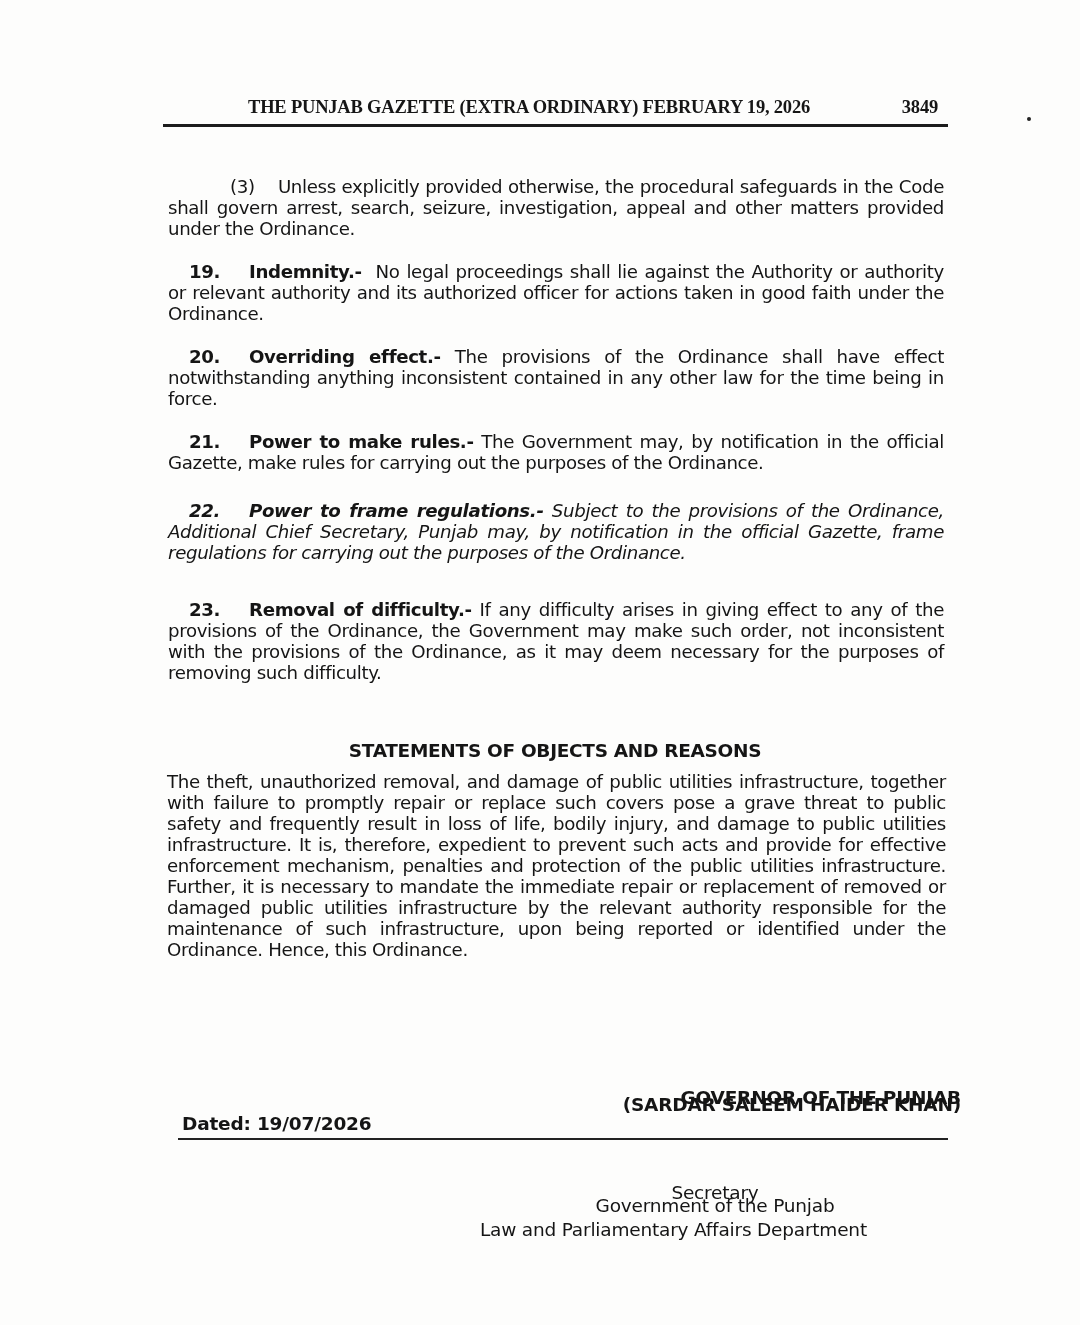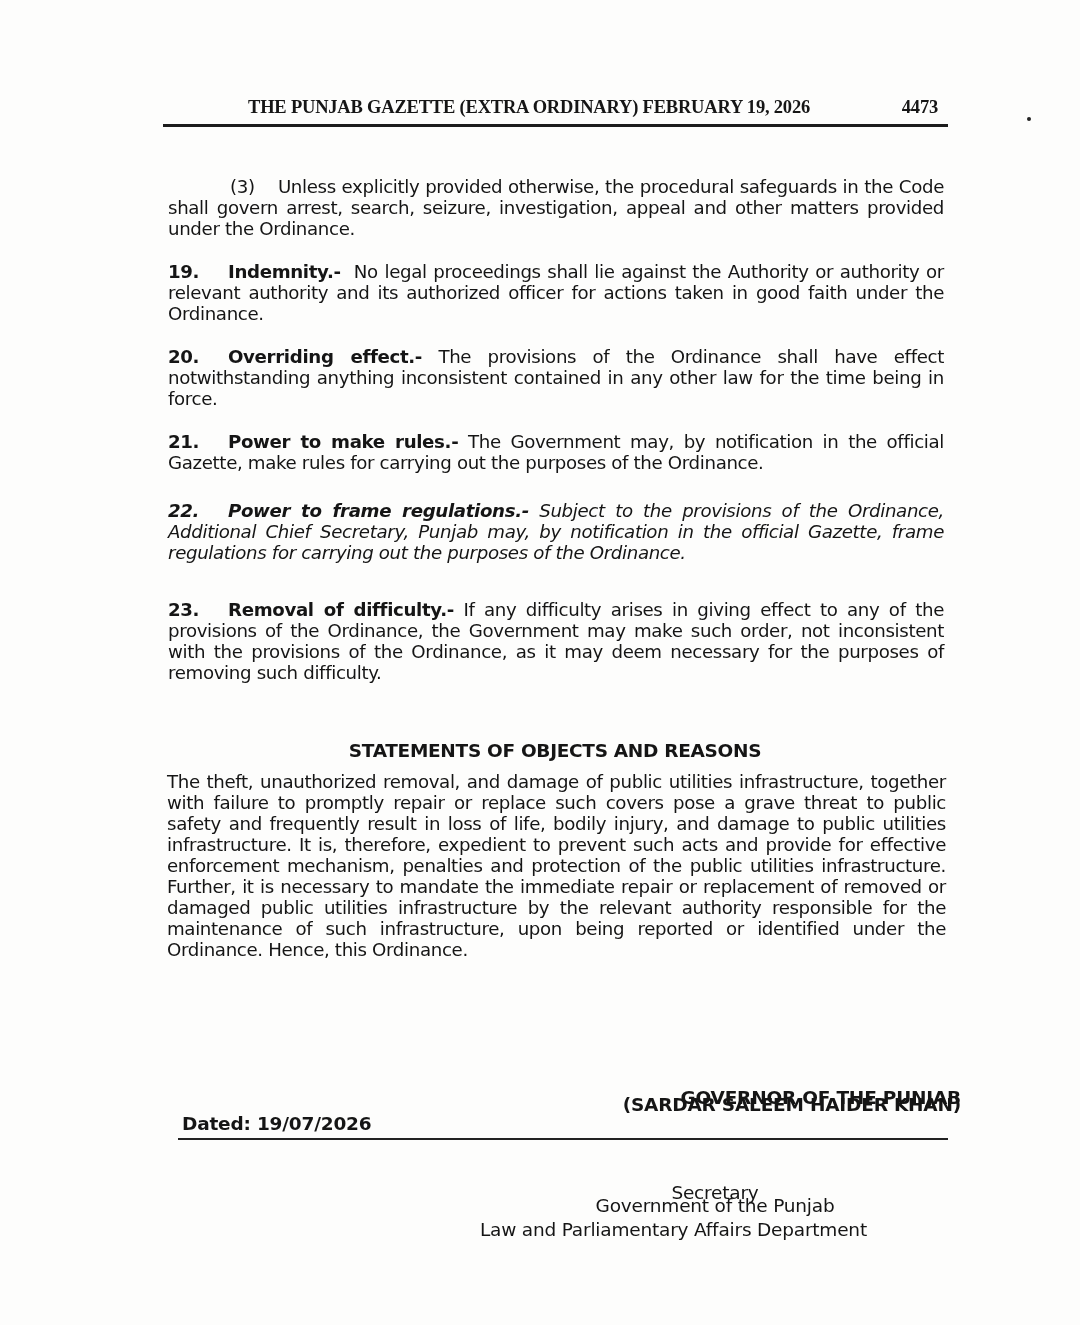--- a/index.html
+++ b/index.html
@@ -23,21 +23,21 @@
     background: #1c1c1c;
   }
   .body-text {
     position: absolute; left: 168px; width: 776px;
     font-family: "DejaVu Sans", "Liberation Sans", sans-serif;
     font-size: 18.2px; line-height: 21px; letter-spacing: -0.35px;
     text-align: justify; color: #151515;
   }
   .body-text b { font-weight: bold; }
   .indent { text-indent: 62px; }
-  .num { display: inline-block; width: 60px; font-weight: bold; }
+  .num { display: inline-block; width: 60px; font-weight: bold; margin-left: 21px; }
   .heading {
     position: absolute; left: 160px; width: 790px; top: 740px;
     text-align: center; font-family: "DejaVu Sans", sans-serif;
     font-weight: bold; font-size: 18.5px; letter-spacing: -0.3px; color: #151515;
   }
   .sig {
     position: absolute; font-family: "DejaVu Sans", sans-serif;
     font-size: 18.5px; letter-spacing: -0.2px; color: #151515;
   }
   .bold { font-weight: bold; }
@@ -46,21 +46,21 @@
     background: #222;
   }
   .dot { position: absolute; width: 4px; height: 4px; border-radius: 50%; background: #222; }
 </style>
 </head>
 <body>
 
 <div class="page">
   <div class="header">
     <span>THE PUNJAB GAZETTE (EXTRA ORDINARY) FEBRUARY 19, 2026</span>
-    <span>4473</span>
+    <span>3849</span>
   </div>
   <div class="header-rule"></div>
   <div class="dot" style="left:1027px;top:117px;"></div>
 
   <div class="body-text indent" style="top:176px;"><span>(3)</span>&nbsp;&nbsp;&nbsp;&nbsp;<span>Unless explicitly provided otherwise, the procedural safeguards in the Code shall govern arrest, search, seizure, investigation, appeal and other matters provided under the Ordinance.</span></div>
 
   <div class="body-text" style="top:261px;"><span class="num">19.</span><b>Indemnity.-</b>&nbsp; <span>No legal proceedings shall lie against the Authority or authority or relevant authority and its authorized officer for actions taken in good faith under the Ordinance.</span></div>
 
   <div class="body-text" style="top:346px;"><span class="num">20.</span><b>Overriding effect.-</b> <span>The provisions of the Ordinance shall have effect notwithstanding anything inconsistent contained in any other law for the time being in force.</span></div>
 

